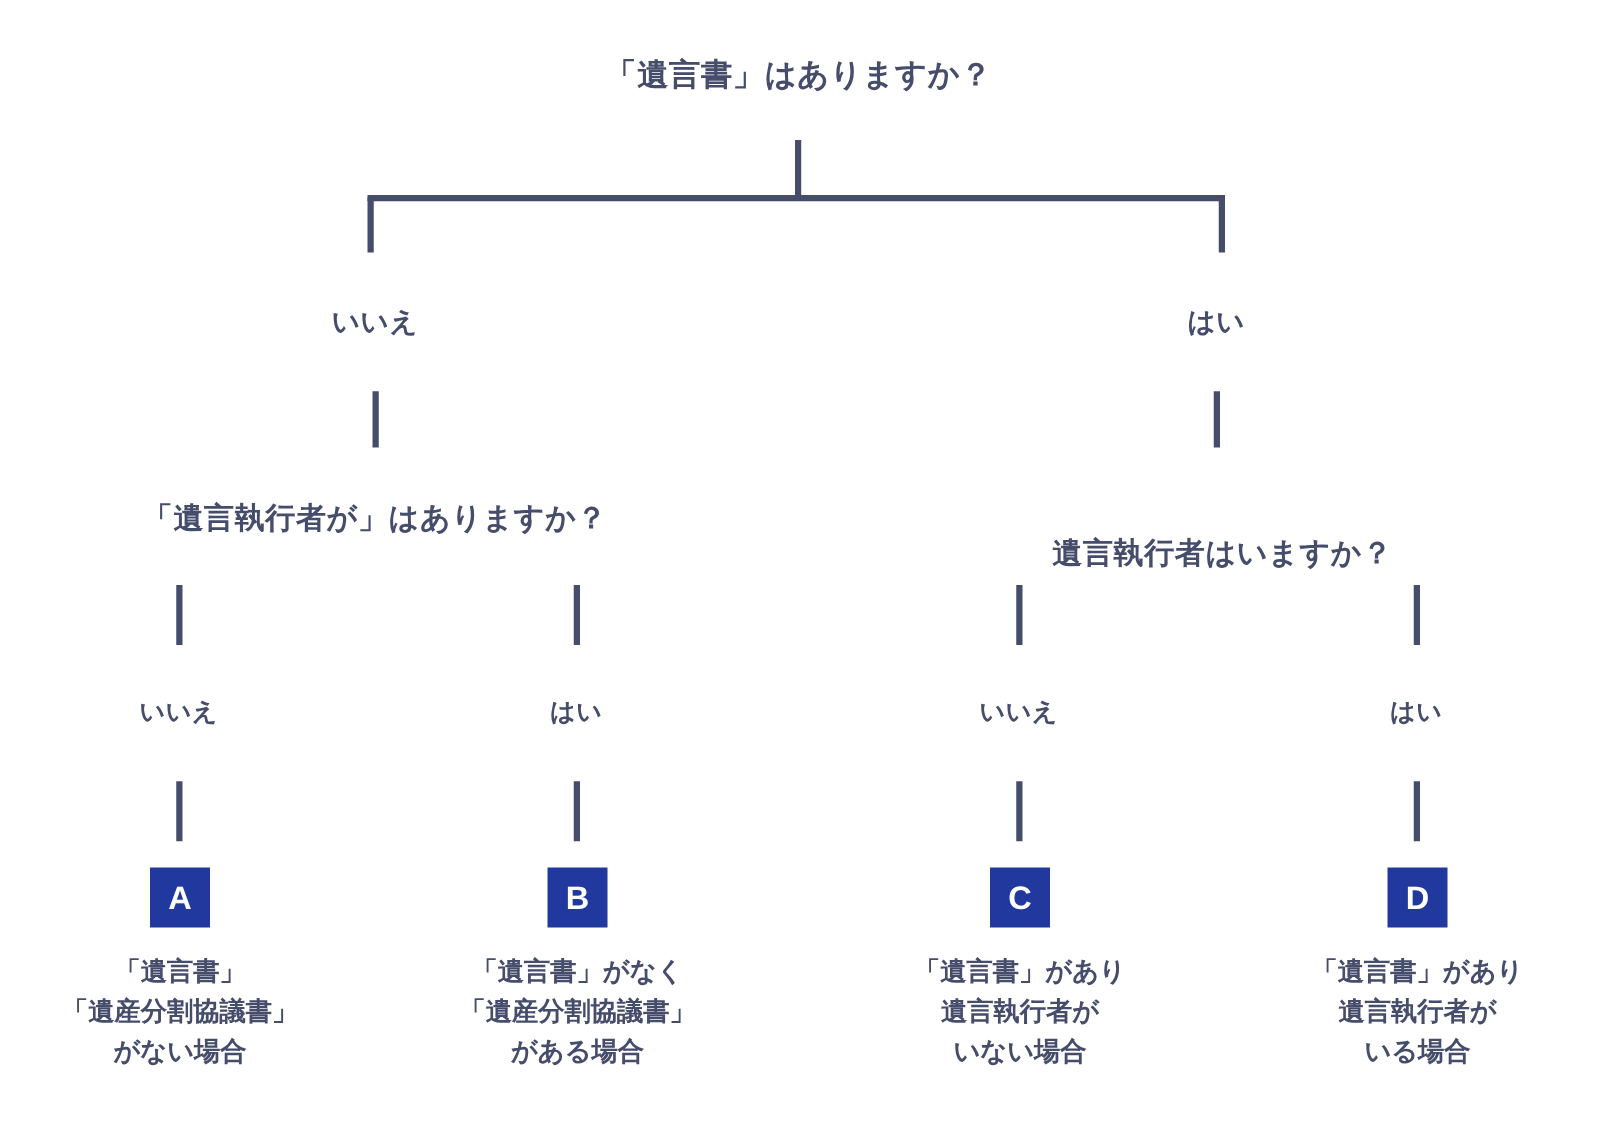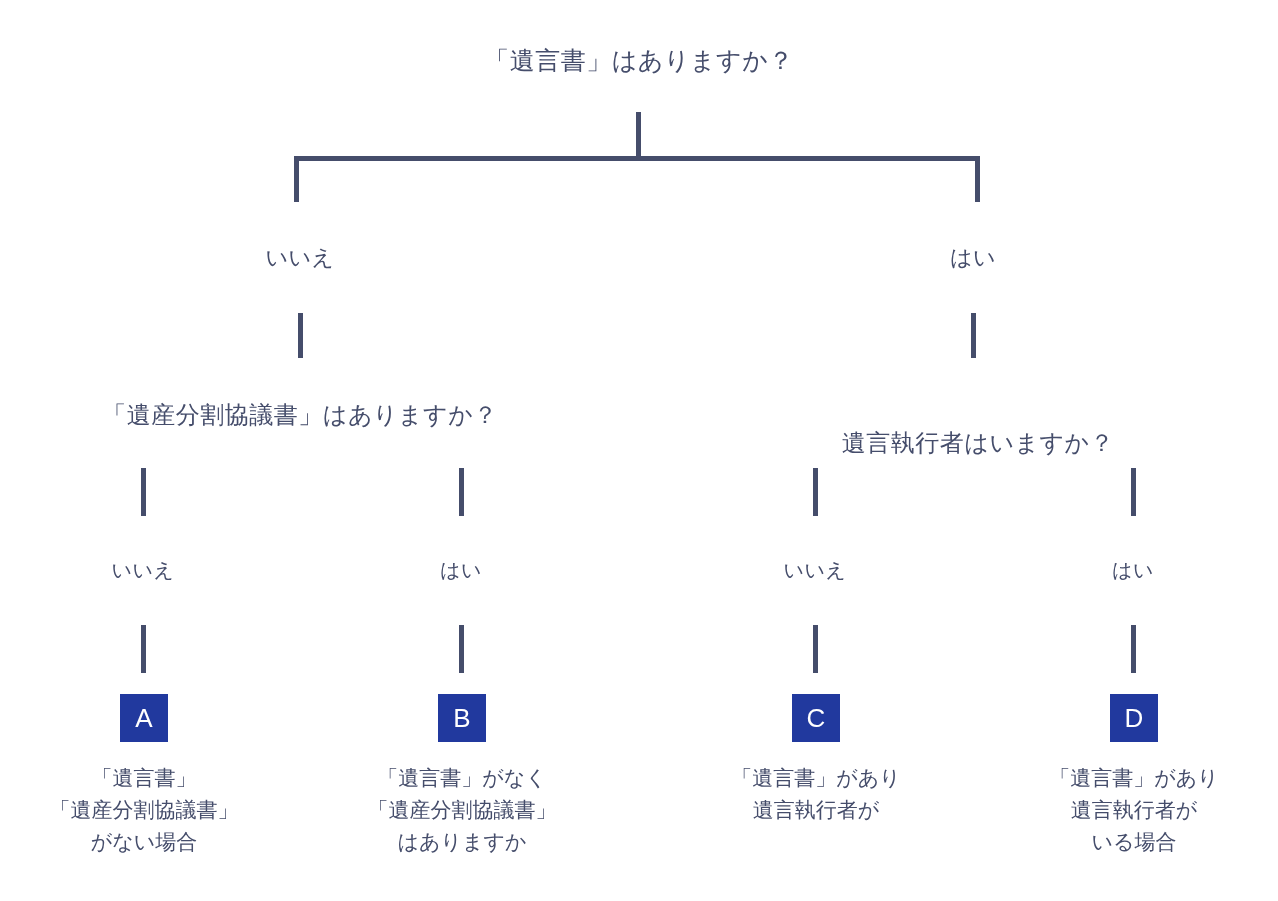--- a/index.html
+++ b/index.html
@@ -11,20 +11,21 @@
     width: 1278px;
     height: 901px;
     font-family: "Liberation Sans", "DejaVu Sans", sans-serif;
     color: #454d6b;
     overflow: hidden;
   }
   #diagram {
     position: relative;
     width: 1278px;
     height: 826px;
+    font-weight: bold;
   }
   .svg-layer {
     position: absolute;
     left: 0;
     top: 0;
     width: 1278px;
     height: 901px;
   }
   .node-text {
     position: absolute;
@@ -97,21 +98,21 @@
       <line x1="1133.5" y1="625" x2="1133.5" y2="673"></line>
     </g>
   </svg>
 
   <div class="node-text q-root" style="left:0; top:42px; width:1278px;">「遺言書」はありますか？</div>
 
   <div class="node-text edge-label" style="left:180px; top:242px; width:240px;">いいえ</div>
 
   <div class="node-text edge-label" style="left:853px; top:242px; width:240px;">はい</div>
 
-  <div class="node-text q-sub" style="left:0; top:398px; width:600px;">「遺産分割協議書」はありますか？</div>
+  <div class="node-text q-sub" style="left:0; top:398px; width:600px;">「遺言執行者が」はありますか？</div>
 
   <div class="node-text q-sub" style="left:678px; top:398px; width:600px;margin-top:28px;">遺言執行者はいますか？</div>
 
   <div class="node-text edge-label-sm" style="left:23px; top:556px; width:240px;">いいえ</div>
 
   <div class="node-text edge-label-sm" style="left:341px; top:556px; width:240px;">はい</div>
 
   <div class="node-text edge-label-sm" style="left:695px; top:556px; width:240px;">いいえ</div>
 
   <div class="node-text edge-label-sm" style="left:1013px; top:556px; width:240px;">はい</div>
@@ -123,26 +124,27 @@
 
   <div class="caption" style="left:-6px; top:762px;">
     <span class="cl">「遺言書」</span>
     <span class="cl">「遺産分割協議書」</span>
     <span class="cl">がない場合</span>
   </div>
 
   <div class="caption" style="left:312px; top:762px;text-align:center;">
     <span class="cl">「遺言書」がなく</span>
     <span class="cl">「遺産分割協議書」</span>
-    <span class="cl">はありますか</span>
+    <span class="cl">がある場合</span>
   </div>
 
   <div class="caption" style="left:666px; top:762px;">
     <span class="cl">「遺言書」があり</span>
     <span class="cl">遺言執行者が</span>
+    <span class="cl">いない場合</span>
   </div>
 
   <div class="caption" style="left:984px; top:762px;">
     <span class="cl">「遺言書」があり</span>
     <span class="cl">遺言執行者が</span>
     <span class="cl">いる場合</span>
   </div>
 
 </div>
 

